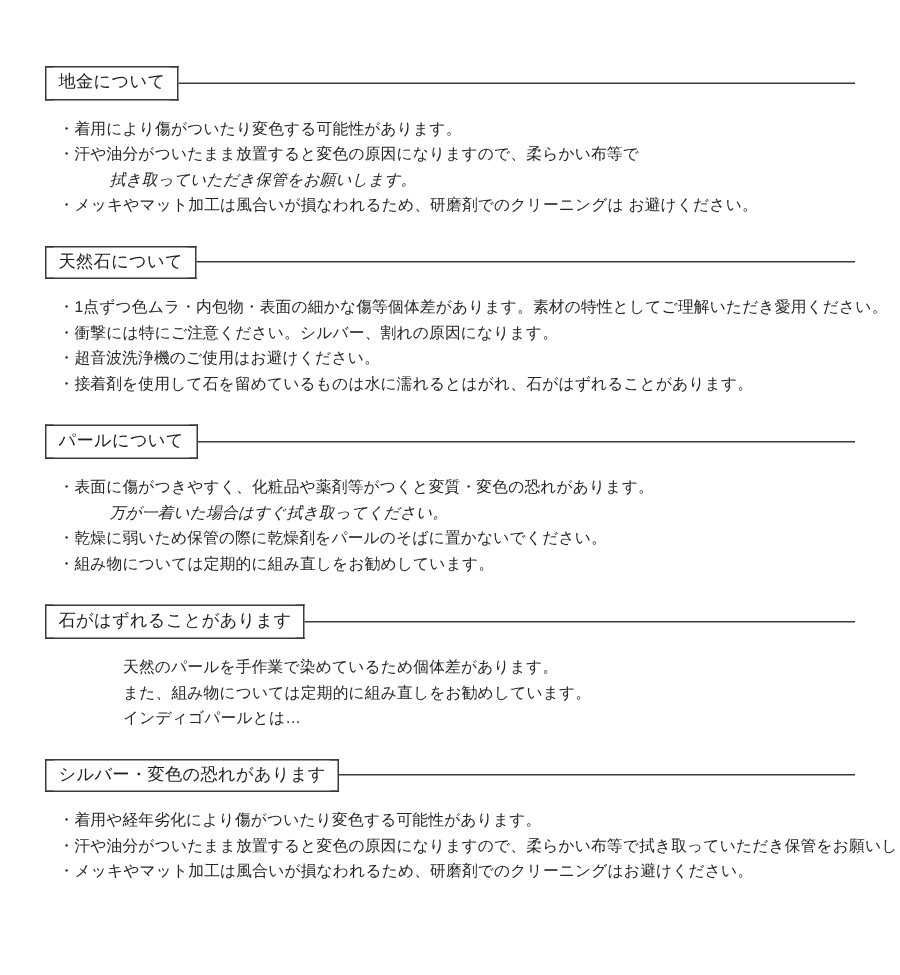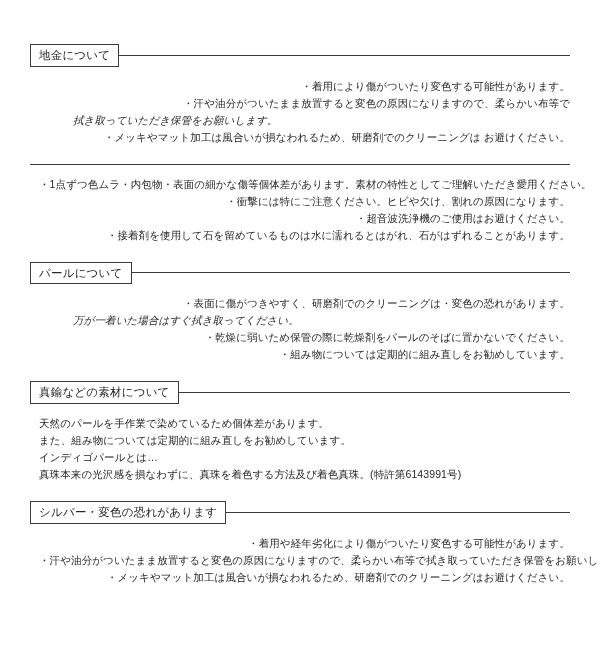--- a/index.html
+++ b/index.html
@@ -69,28 +69,28 @@
   .line {
     font-size: 10.5px;
     line-height: 1.62;
     color: #262626;
     letter-spacing: 0.1px;
     white-space: nowrap;
   }
   .line.bullet {
     padding-left: 10px;
     text-indent: -10px;
-    text-align: right;
   }
   .line.indent {
     padding-left: 34px;
     font-style: italic;
   }
   .line.plain {
     padding-left: 0;
+    margin-left: 43px;
   }
 </style>
 </head>
 <body>
 
 <div class="page">
   <div id="sections-root">
       <div class="section">
         <div class="sec-head">
           <div class="sec-title">地金について</div>
@@ -98,51 +98,51 @@
         </div>
         <div class="lines">
           <div class="line bullet">・着用により傷がついたり変色する可能性があります。</div>
           <div class="line bullet">・汗や油分がついたまま放置すると変色の原因になりますので、柔らかい布等で</div>
           <div class="line indent">拭き取っていただき保管をお願いします。</div>
           <div class="line bullet">・メッキやマット加工は風合いが損なわれるため、研磨剤でのクリーニングは お避けください。</div>
         </div>
       </div>
       <div class="section">
         <div class="sec-head">
+          <div class="sec-title">天然石について</div>
           <div class="sec-rule"></div>
         </div>
         <div class="lines">
           <div class="line bullet">・1点ずつ色ムラ・内包物・表面の細かな傷等個体差があります。素材の特性としてご理解いただき愛用ください。</div>
-          <div class="line bullet">・衝撃には特にご注意ください。ヒビや欠け、割れの原因になります。</div>
+          <div class="line bullet">・衝撃には特にご注意ください。シルバー、割れの原因になります。</div>
           <div class="line bullet">・超音波洗浄機のご使用はお避けください。</div>
           <div class="line bullet">・接着剤を使用して石を留めているものは水に濡れるとはがれ、石がはずれることがあります。</div>
         </div>
       </div>
       <div class="section">
         <div class="sec-head">
           <div class="sec-title">パールについて</div>
           <div class="sec-rule"></div>
         </div>
         <div class="lines">
-          <div class="line bullet">・表面に傷がつきやすく、研磨剤でのクリーニングは・変色の恐れがあります。</div>
+          <div class="line bullet">・表面に傷がつきやすく、化粧品や薬剤等がつくと変質・変色の恐れがあります。</div>
           <div class="line indent">万が一着いた場合はすぐ拭き取ってください。</div>
           <div class="line bullet">・乾燥に弱いため保管の際に乾燥剤をパールのそばに置かないでください。</div>
           <div class="line bullet">・組み物については定期的に組み直しをお勧めしています。</div>
         </div>
       </div>
       <div class="section">
         <div class="sec-head">
-          <div class="sec-title">真鍮などの素材について</div>
+          <div class="sec-title">石がはずれることがあります</div>
           <div class="sec-rule"></div>
         </div>
         <div class="lines">
           <div class="line plain">天然のパールを手作業で染めているため個体差があります。</div>
           <div class="line plain">また、組み物については定期的に組み直しをお勧めしています。</div>
           <div class="line plain">インディゴパールとは…</div>
-          <div class="line plain">真珠本来の光沢感を損なわずに、真珠を着色する方法及び着色真珠。(特許第6143991号)</div>
         </div>
       </div>
       <div class="section">
         <div class="sec-head">
           <div class="sec-title">シルバー・変色の恐れがあります</div>
           <div class="sec-rule"></div>
         </div>
         <div class="lines">
           <div class="line bullet">・着用や経年劣化により傷がついたり変色する可能性があります。</div>
           <div class="line bullet">・汗や油分がついたまま放置すると変色の原因になりますので、柔らかい布等で拭き取っていただき保管をお願いします。</div>

